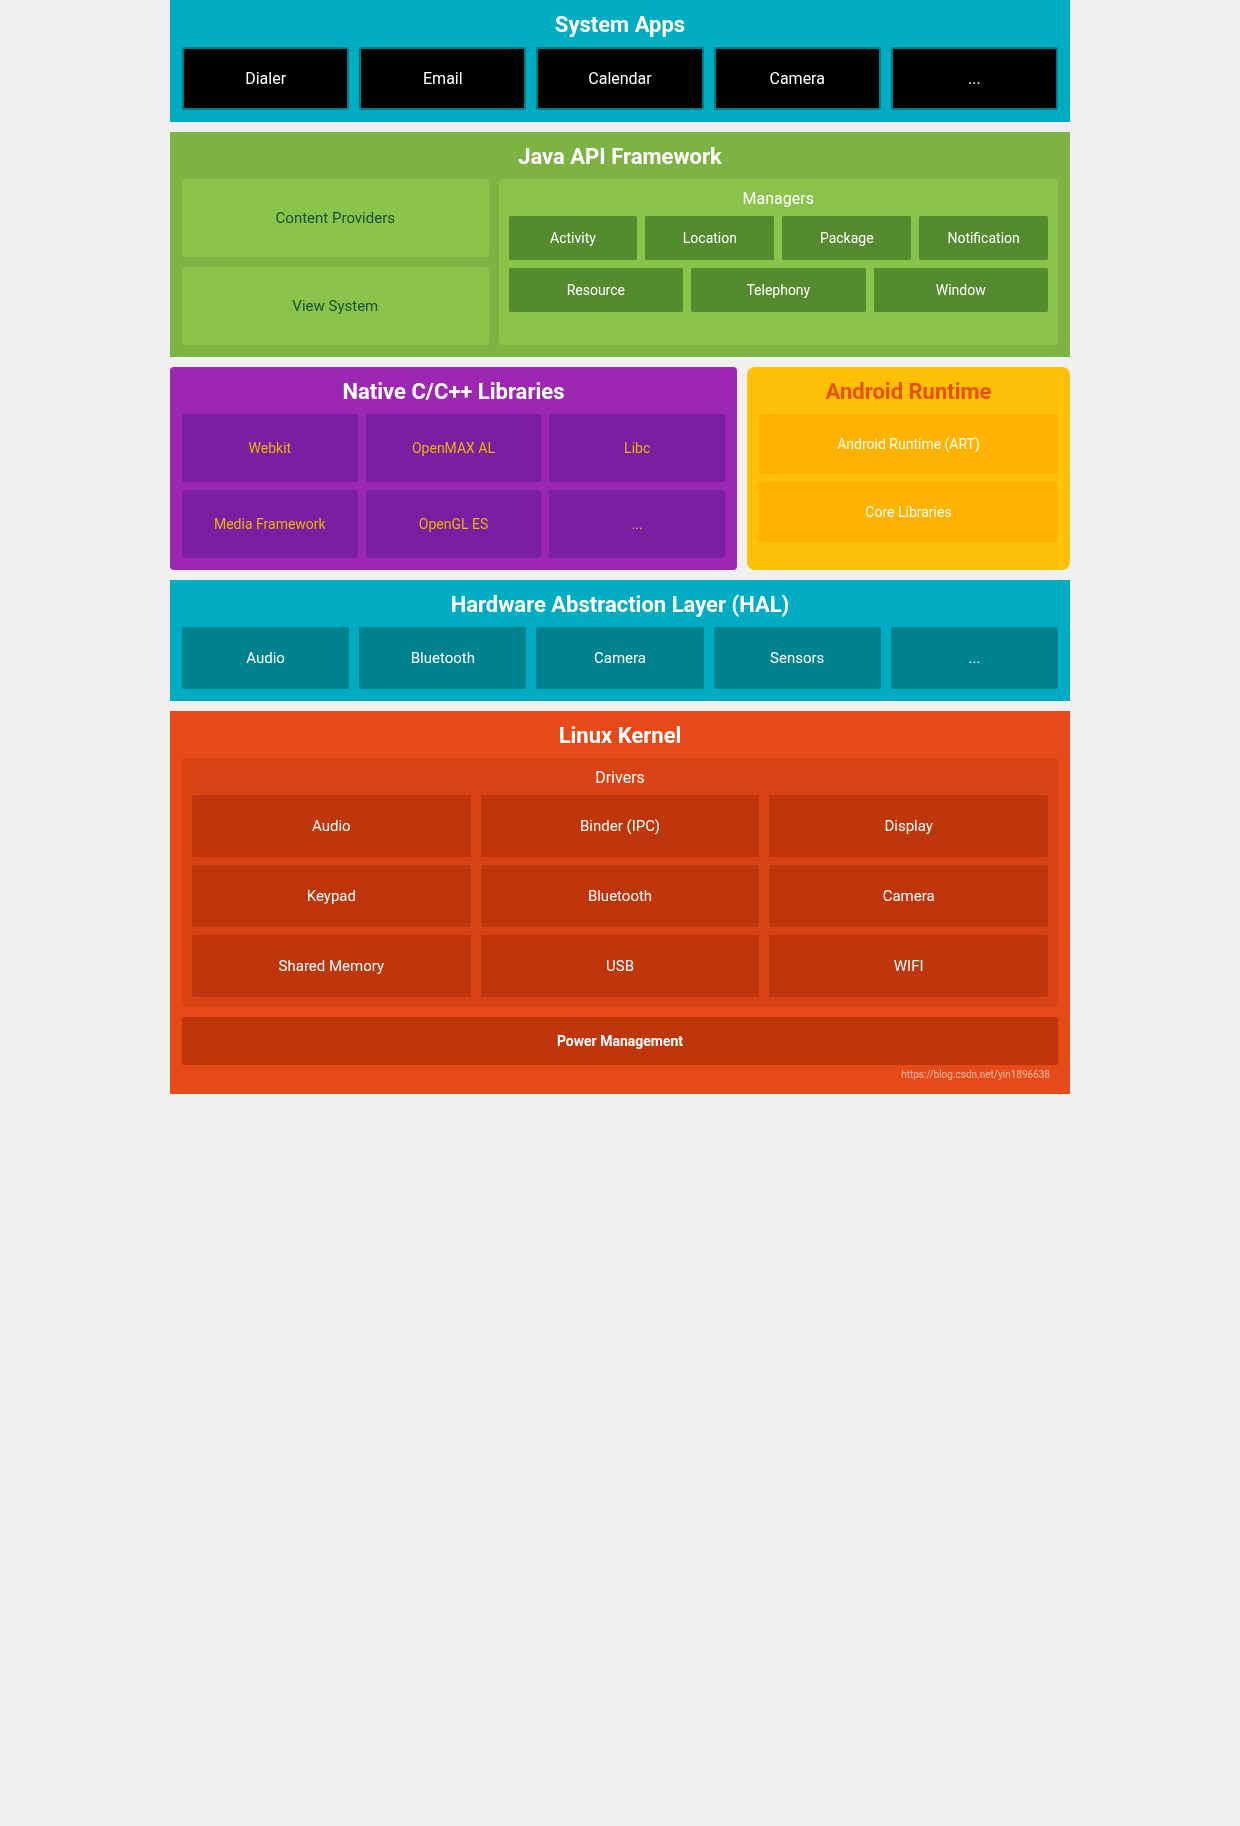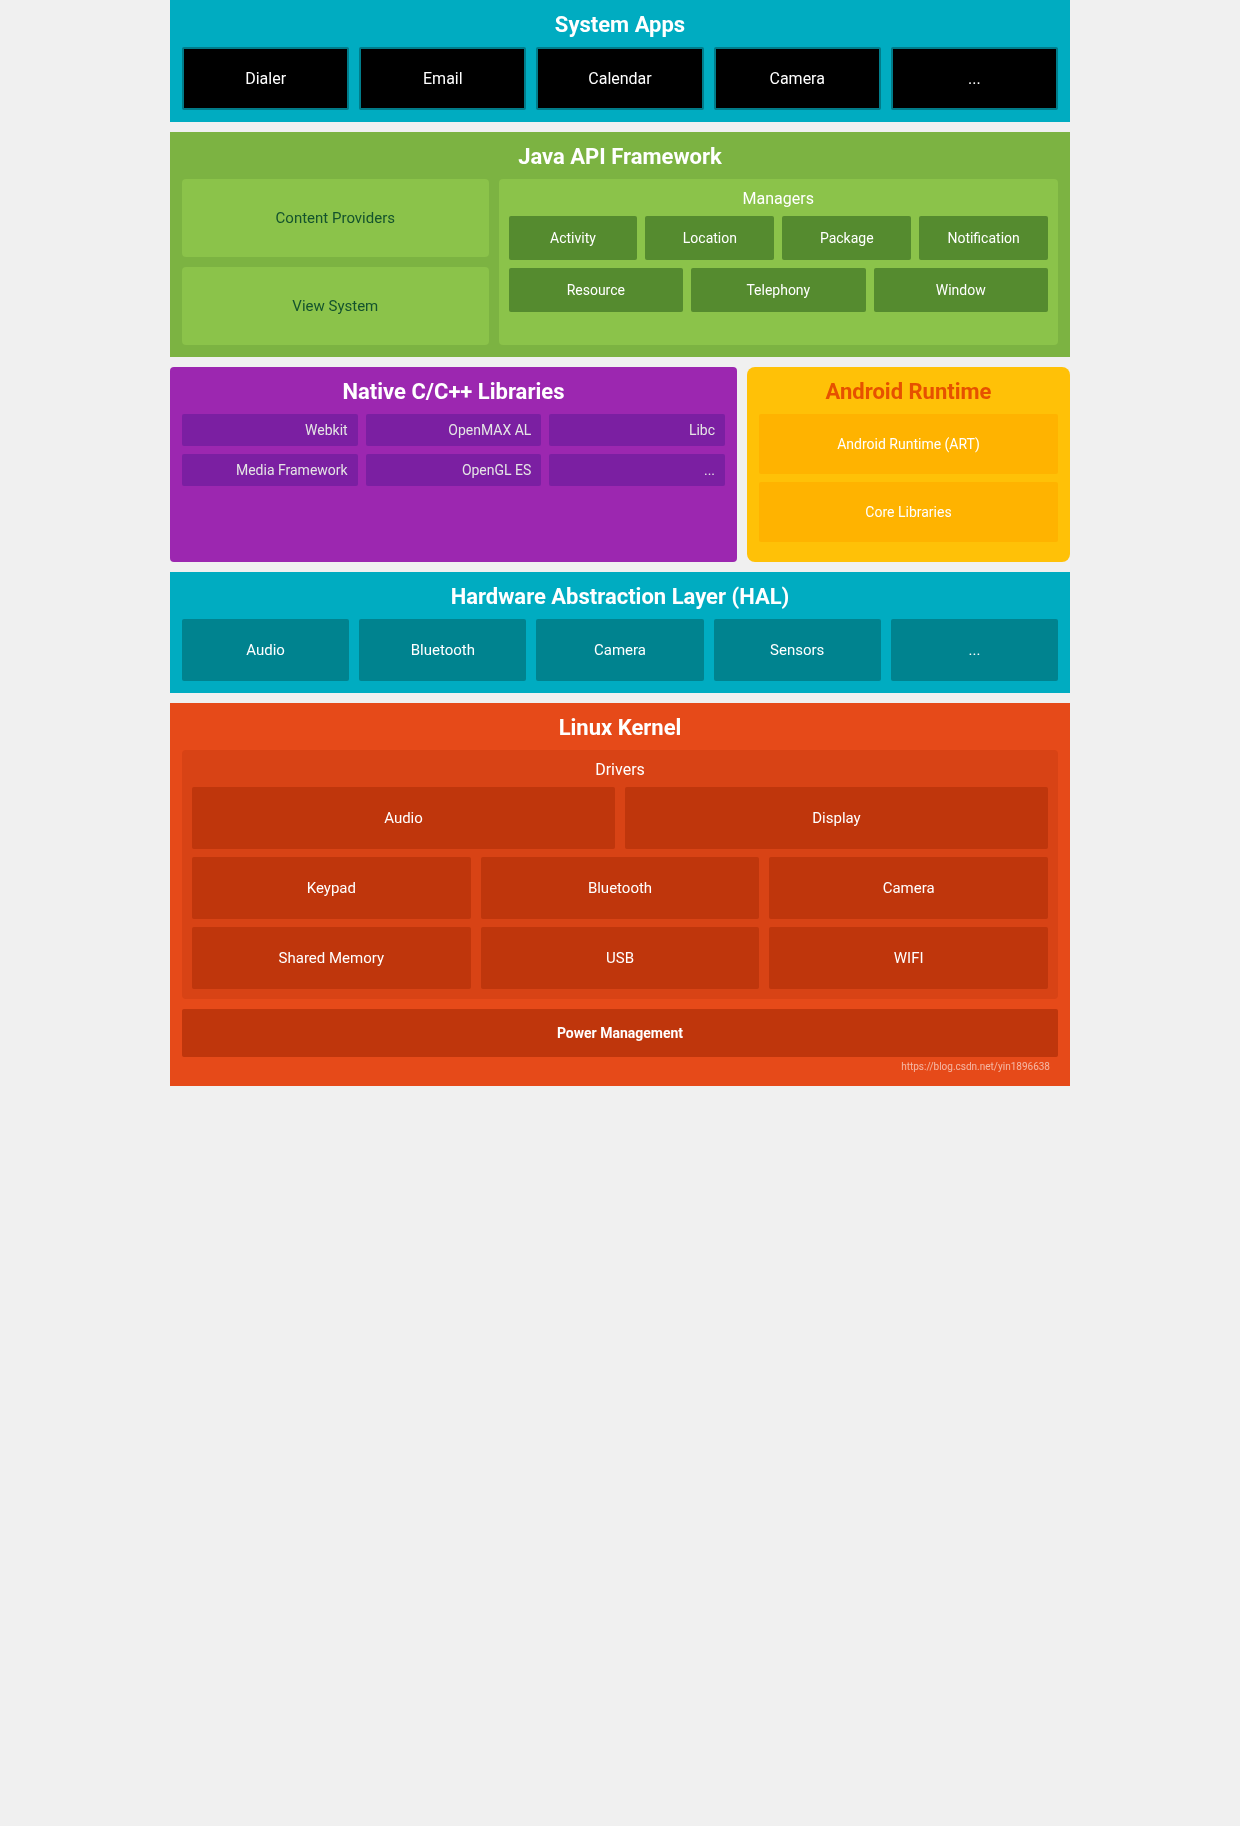--- a/index.html
+++ b/index.html
@@ -142,23 +142,23 @@
     }
 
     .native-row {
       display: flex;
       gap: 8px;
     }
 
     .native-cell {
       flex: 1;
       background: #7B1FA2;
-      color: #e5e5e5;
-      text-align: right;
-      padding: 8px 10px;
+      color: #eab308;
+      text-align: center;
+      padding: 26px 10px;
       font-size: 14px;
       border-radius: 2px;
     }
 
     .runtime-cell {
       background: #FFB300;
       color: white;
       text-align: center;
       padding: 22px 10px;
       font-size: 14px;
@@ -318,20 +318,21 @@
   </div>
 </div>
 
 <div class="layer linux-kernel">
   <div class="layer-title">Linux Kernel</div>
   <div class="drivers-section">
     <div class="drivers-title">Drivers</div>
     <div class="drivers-grid">
       <div class="drivers-row">
         <div class="driver-cell">Audio</div>
+        <div class="driver-cell">Binder (IPC)</div>
         <div class="driver-cell">Display</div>
       </div>
       <div class="drivers-row">
         <div class="driver-cell">Keypad</div>
         <div class="driver-cell">Bluetooth</div>
         <div class="driver-cell">Camera</div>
       </div>
       <div class="drivers-row">
         <div class="driver-cell">Shared Memory</div>
         <div class="driver-cell">USB</div>

